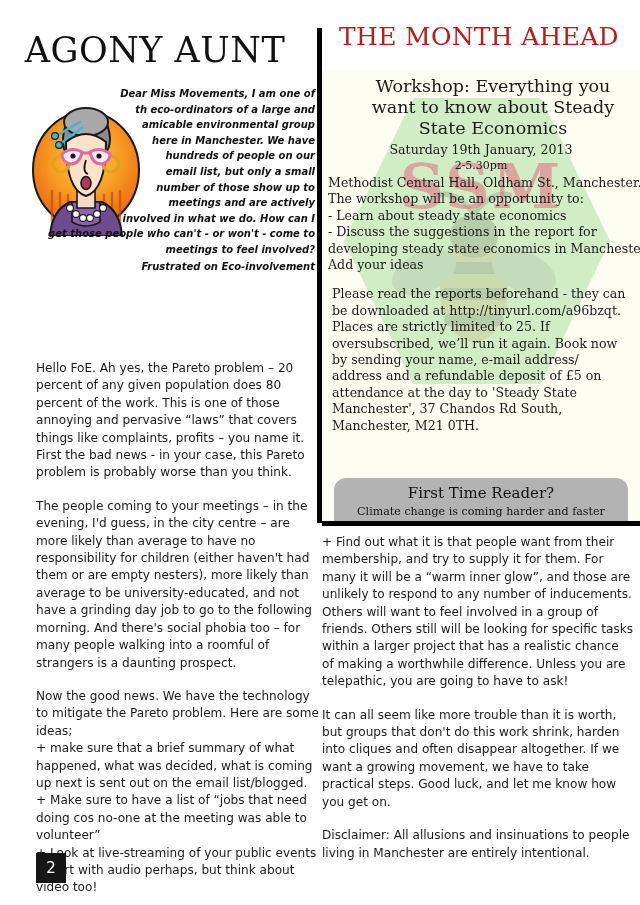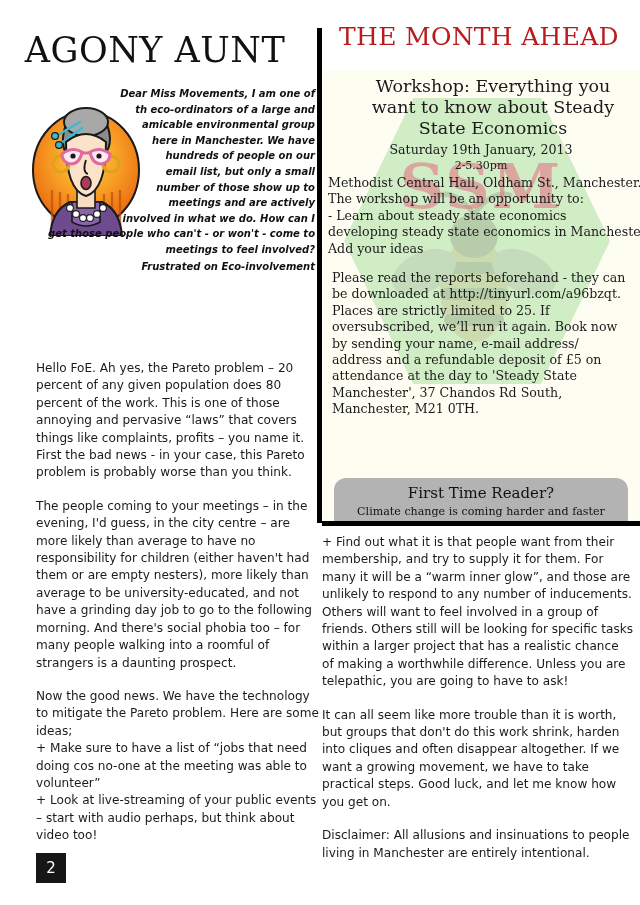--- a/index.html
+++ b/index.html
@@ -342,20 +342,21 @@
       </svg>
 
       <span>Dear Miss Movements, I am one of th eco-ordinators of a large and amicable environmental group here in Manchester. We have hundreds of people on our email list, but only a small number of those show up to meetings and are actively involved in what we do. How can I get those people who can't - or won't - come to meetings to feel involved?</span>
       <span class="sign">Frustrated on Eco-involvement</span>
     </div>
 
     <div class="body-text left-body">
       <p>Hello FoE. Ah yes, the Pareto problem – 20 percent of any given population does 80 percent of the work. This is one of those annoying and pervasive “laws” that covers things like complaints, profits – you name it. First the bad news - in your case, this Pareto problem is probably worse than you think.</p>
       <p>The people coming to your meetings – in the evening, I'd guess, in the city centre – are more likely than average to have no responsibility for children (either haven't had them or are empty nesters), more likely than average to be university-educated, and not have a grinding day job to go to the following morning. And there's social phobia too – for many people walking into a roomful of strangers is a daunting prospect.</p>
       <p class="tight">Now the good news. We have the technology to mitigate the Pareto problem. Here are some ideas;</p>
+      <p class="tight">+ make sure that a brief summary of what happened, what was decided, what is coming up next is sent out on the email list/blogged.</p>
       <p class="tight">+ Make sure to have a list of “jobs that need doing cos no-one at the meeting was able to volunteer”</p>
       <p class="tight">+ Look at live-streaming of your public events – start with audio perhaps, but think about video too!</p>
     </div>
 
     <div class="pagenum">2</div>
   </div>
 
   <div class="col-divider"></div>
 
   <div class="right-col">
@@ -383,20 +384,21 @@
       <div class="event-ssm">SSM</div>
 
       <div class="event-content">
         <div class="event-title">Workshop: Everything you want to know about Steady State Economics</div>
         <div class="event-date">Saturday 19th January, 2013</div>
         <div class="event-time">2-5.30pm</div>
         <div class="event-lines">
           <div>Methodist Central Hall, Oldham St., Manchester.</div>
           <div>The workshop will be an opportunity to:</div>
           <div>- Learn about steady state economics</div>
+          <div>- Discuss the suggestions in the  report for</div>
           <div>developing steady state economics in Manchester -</div>
           <div>Add your ideas</div>
         </div>
         <div class="event-para">Please read the reports beforehand - they can be downloaded at http://tinyurl.com/a96bzqt. Places are strictly limited to 25.  If oversubscribed, we’ll run it again. Book now by sending your name, e-mail address/ address and a refundable deposit of £5  on attendance at the day to 'Steady State Manchester', 37 Chandos Rd South, Manchester, M21 0TH.</div>
       </div>
 
       <div class="ftr-box">
         <div class="ftr-title">First Time Reader?</div>
         <div class="ftr-text">Climate change is coming harder and faster than scienists thought. It's caused by our use of oil, coal and gas. Manchester will not be immune. We have three choice: we can bury our heads in the sand, we can talk a good game or we can cut our energy use and  increaing our resourcefullness. MCFly is for people, organisations and communities who want to do the third.</div>
       </div>

